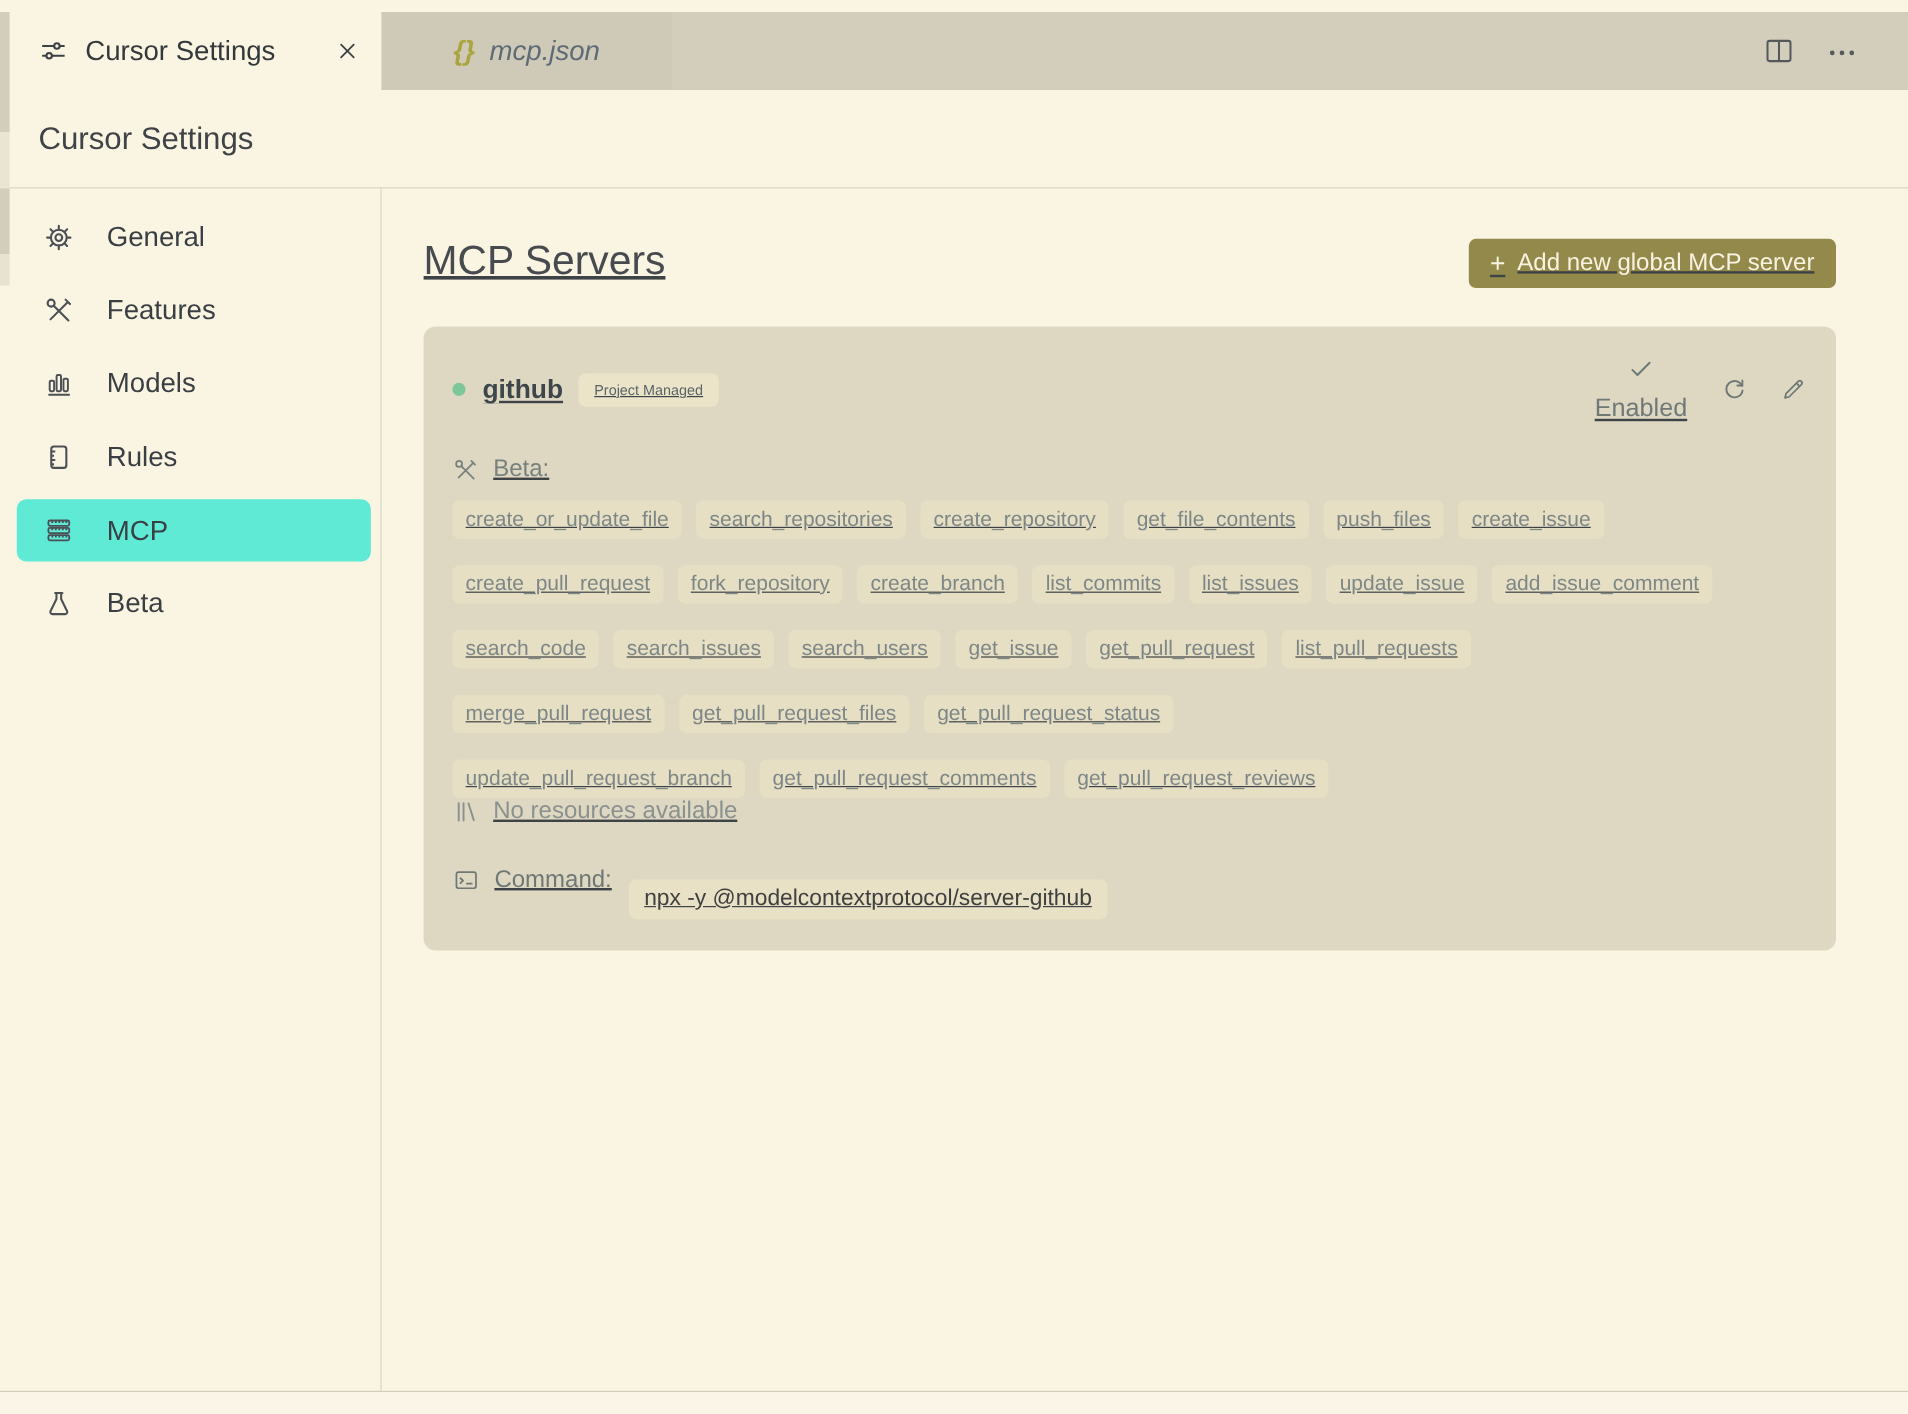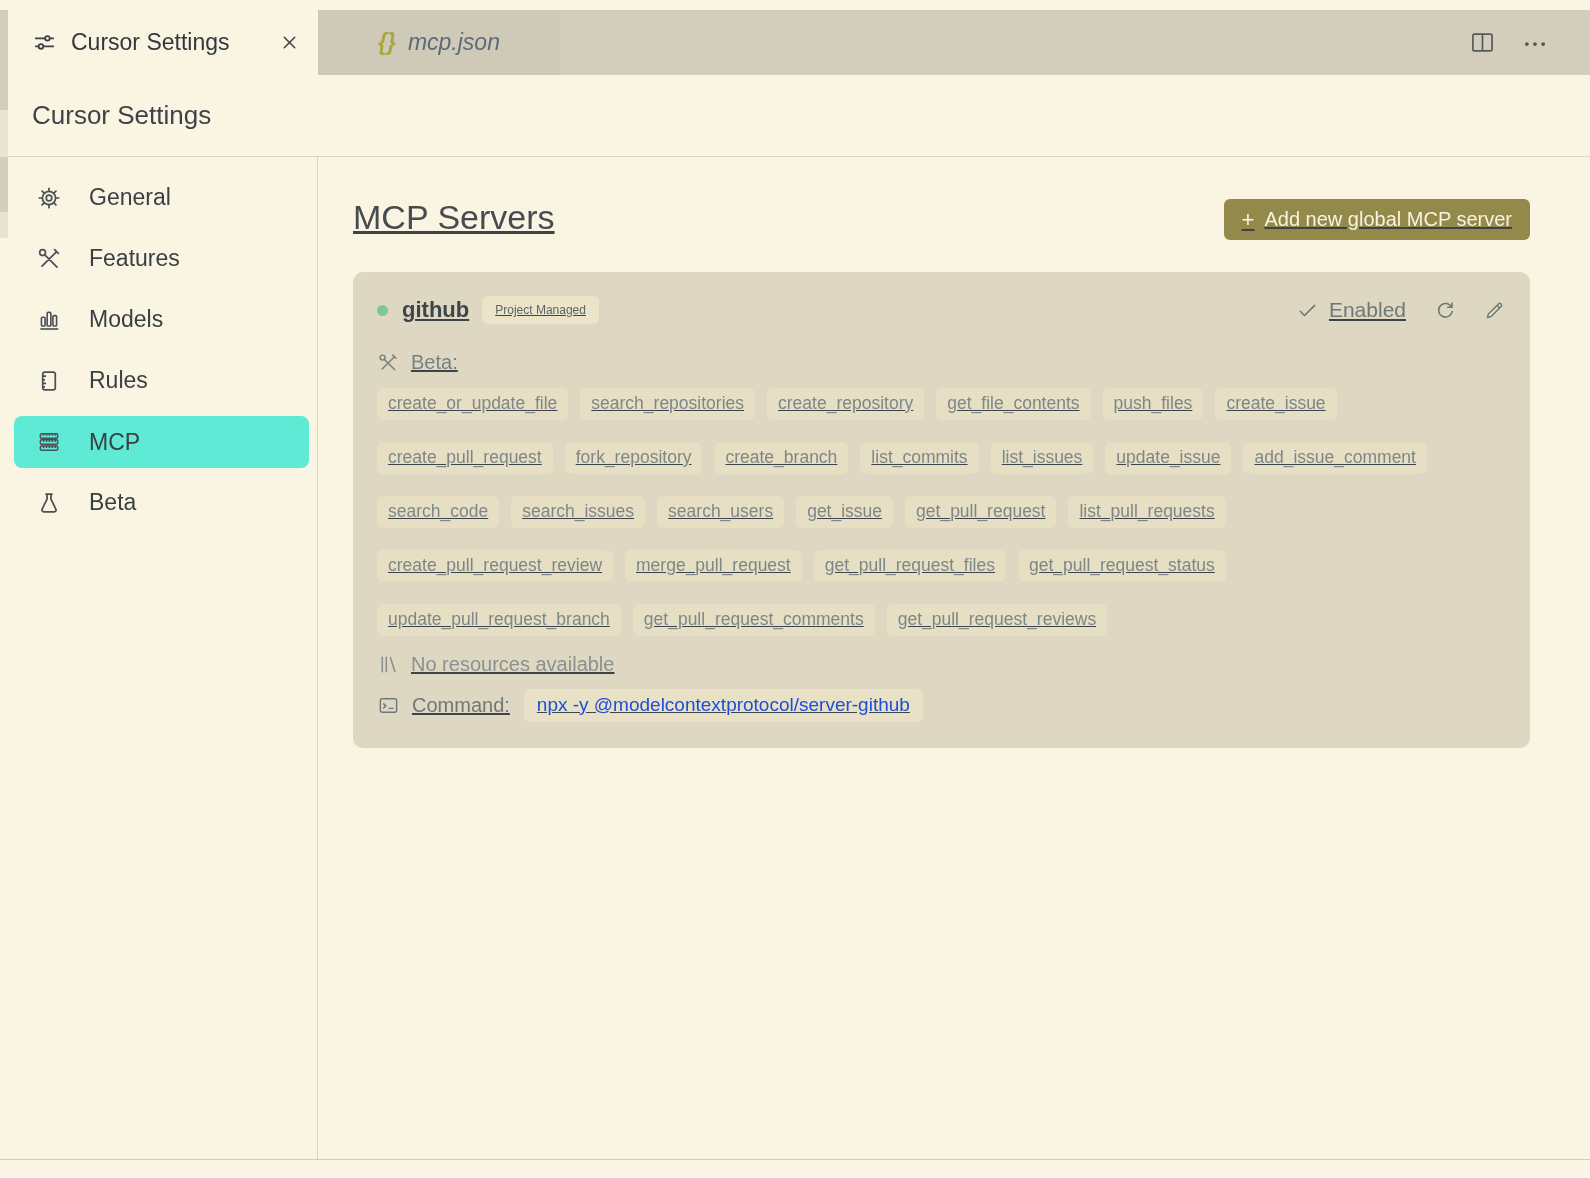--- a/index.html
+++ b/index.html
@@ -112,49 +112,49 @@
   .card-head { display: flex; align-items: center; }
   .dot { width: 11px; height: 11px; border-radius: 50%; background: #7dc79b; flex: none; }
   .srv-name { font-size: 22px; font-weight: 600; color: #3d464b; margin-left: 14px; }
   .badge {
     margin-left: 13px;
     background: #ece4c9; border-radius: 6px;
     font-size: 12px; color: #5a6568;
     padding: 7px 13px;
   }
   .head-right { margin-left: auto; display: flex; align-items: center; gap: 27px; color: #6e7877; }
-  .enabled { display: flex; align-items: center; gap: 10px; cursor: pointer; }
+  .enabled { display: flex; align-items: center; gap: 10px; cursor: pointer; flex-direction: column; }
   .enabled span { font-size: 21px; }
   .icon-btn { cursor: pointer; color: #6e7877; }
 
   .tools-row { margin-top: 27px; display: flex; align-items: center; gap: 12px; color: #78817e; }
   .tools-row span { font-size: 20px; }
 
   .chips {
     margin-top: 14px;
     display: flex; flex-wrap: wrap; column-gap: 12px; row-gap: 11px;
     max-width: 1128px;
   }
   .chip {
     background: #e6dfc3; border-radius: 6px;
     font-size: 17.5px; color: #7e8788;
     padding: 5px 11px 6px; white-space: nowrap;
   }
   .br { flex-basis: 100%; height: 0; }
 
-  .res-row { margin-top: 17px; display: flex; align-items: center; gap: 11px; color: #8a918f; }
+  .res-row { display: flex; align-items: center; gap: 11px; color: #8a918f; }
   .res-row span { font-size: 20px; }
 
   .cmd-row { margin-top: 13px; display: flex; align-items: center; gap: 12px; }
   .cmd-row .cmd-label { font-size: 20px; color: #6f7877; }
   .cmd-row .cmd-icon { color: #6f7877; }
   .cmd-chip {
     background: #e8e1c6; border-radius: 6px;
-    font-size: 19px; color: #1d4ed8;
-    padding: 5px 13px 6px; margin-left: 2px;
+    font-size: 19px; color: #404040;
+    padding: 5px 13px 6px; margin-left: 2px; margin-top: 32px;
   }
 
   
   .bottom-strip {
     position: absolute; left: 0; right: 0; bottom: 0; height: 19px;
     background: #faf5e6; border-top: 1px solid #d2ccba;
   }
 </style>
 </head>
 <body>
@@ -329,21 +329,20 @@
           <span class="chip">update_issue</span>
           <span class="chip">add_issue_comment</span>
           <span class="br"></span>
           <span class="chip">search_code</span>
           <span class="chip">search_issues</span>
           <span class="chip">search_users</span>
           <span class="chip">get_issue</span>
           <span class="chip">get_pull_request</span>
           <span class="chip">list_pull_requests</span>
           <span class="br"></span>
-          <span class="chip">create_pull_request_review</span>
           <span class="chip">merge_pull_request</span>
           <span class="chip">get_pull_request_files</span>
           <span class="chip">get_pull_request_status</span>
           <span class="br"></span>
           <span class="chip">update_pull_request_branch</span>
           <span class="chip">get_pull_request_comments</span>
           <span class="chip">get_pull_request_reviews</span>
         </div>
 
       <div class="res-row">

